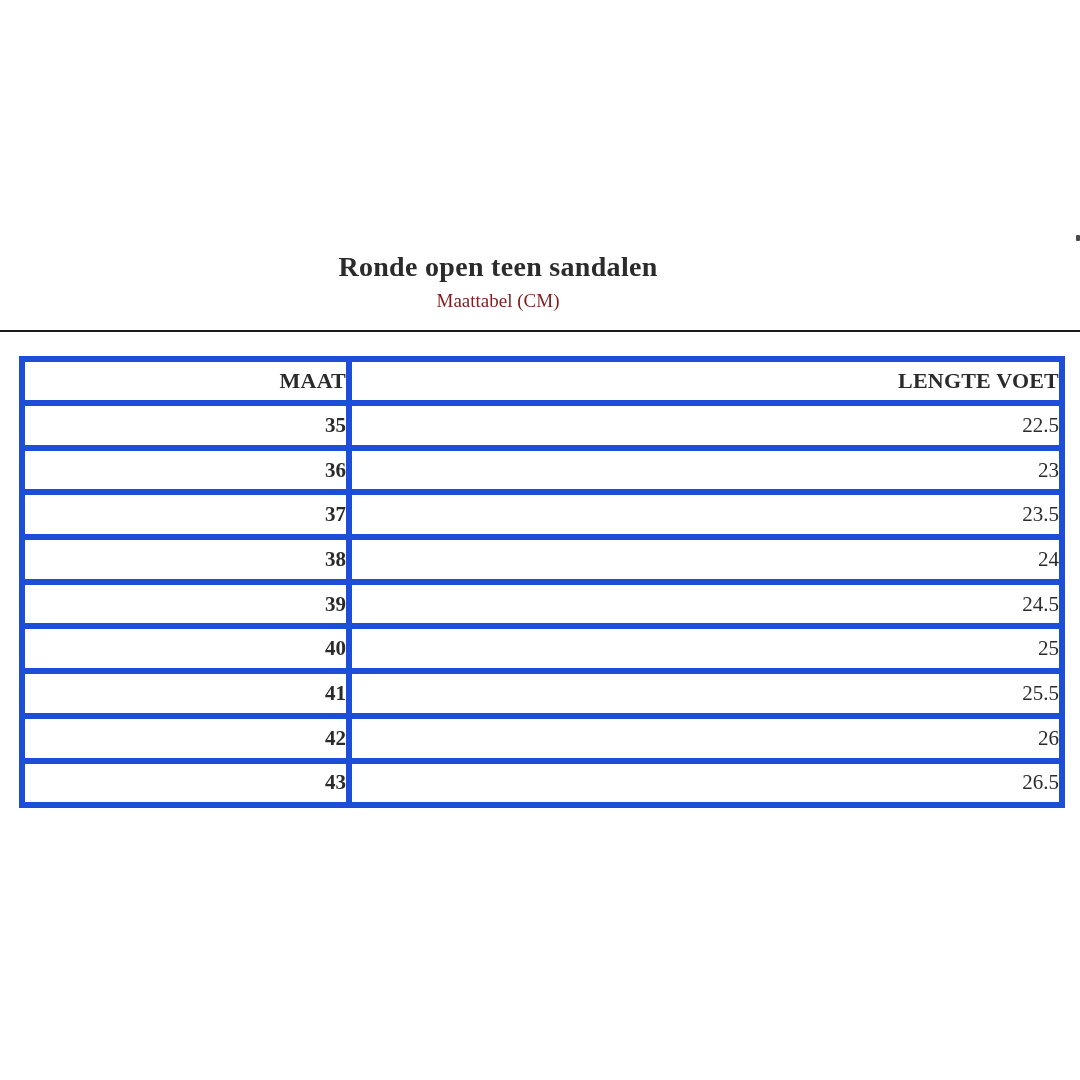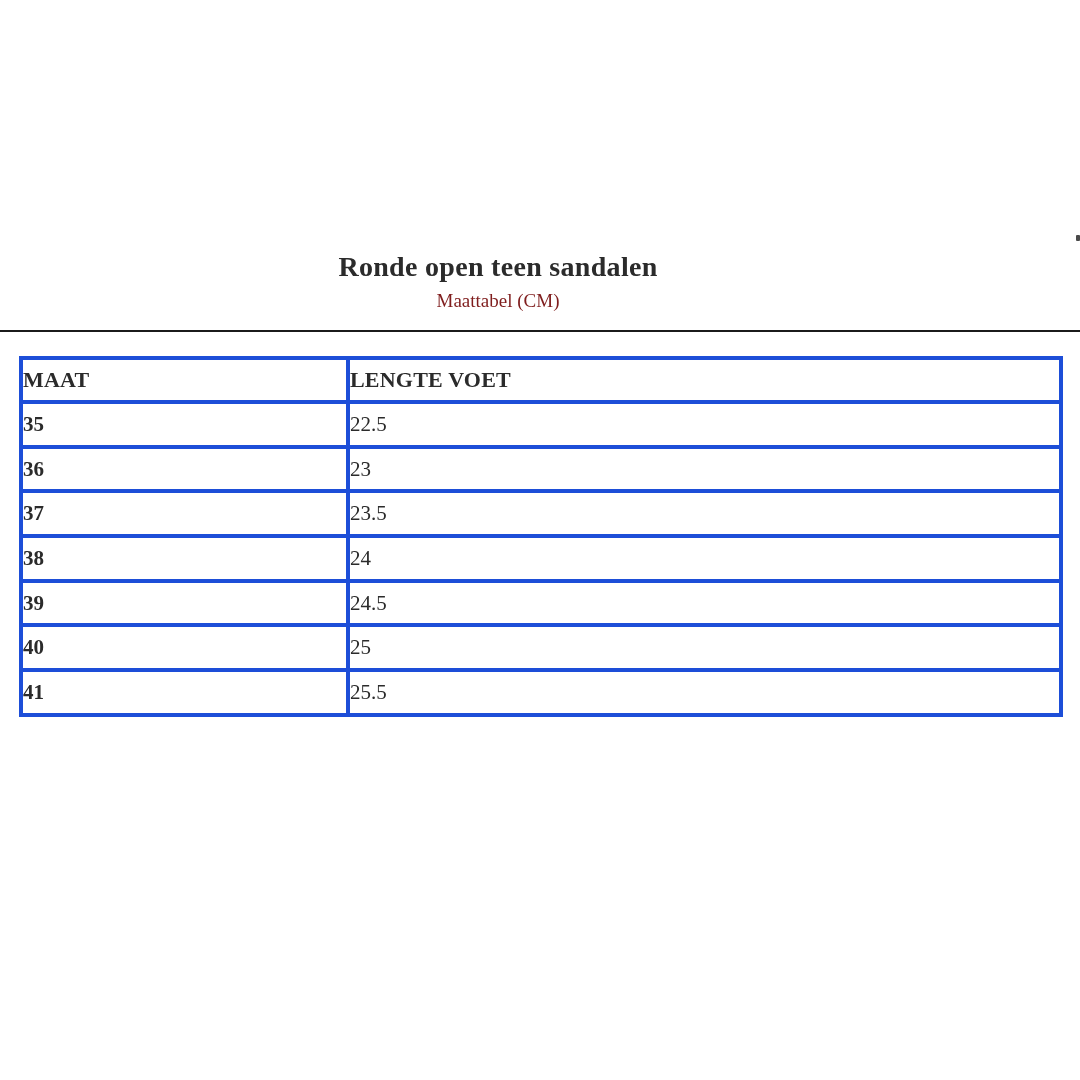--- a/index.html
+++ b/index.html
@@ -49,22 +49,22 @@
     position: absolute;
     top: 356px;
     left: 19px;
     width: 1040px;
     border-collapse: collapse;
     table-layout: fixed;
     font-size: 21px;
   }
   table.size-chart th,
   table.size-chart td {
-    border: 4px solid #1d4ed8;
-    text-align: left;
+    border: 6px solid #1d4ed8;
+    text-align: right;
     vertical-align: middle;
     padding: 0;
     box-sizing: border-box;
     background: #ffffff;
   }
   table.size-chart th {
     height: 44px;
     font-size: 22px;
     font-weight: 700;
     letter-spacing: 0.2px;
@@ -136,14 +136,22 @@
       <td class="col-voet">24.5</td>
     </tr>
     <tr>
       <td class="col-maat">40</td>
       <td class="col-voet">25</td>
     </tr>
     <tr>
       <td class="col-maat">41</td>
       <td class="col-voet">25.5</td>
     </tr>
+    <tr>
+      <td class="col-maat">42</td>
+      <td class="col-voet">26</td>
+    </tr>
+    <tr>
+      <td class="col-maat">43</td>
+      <td class="col-voet">26.5</td>
+    </tr>
   </tbody>
 </table>
 
 </body></html>

